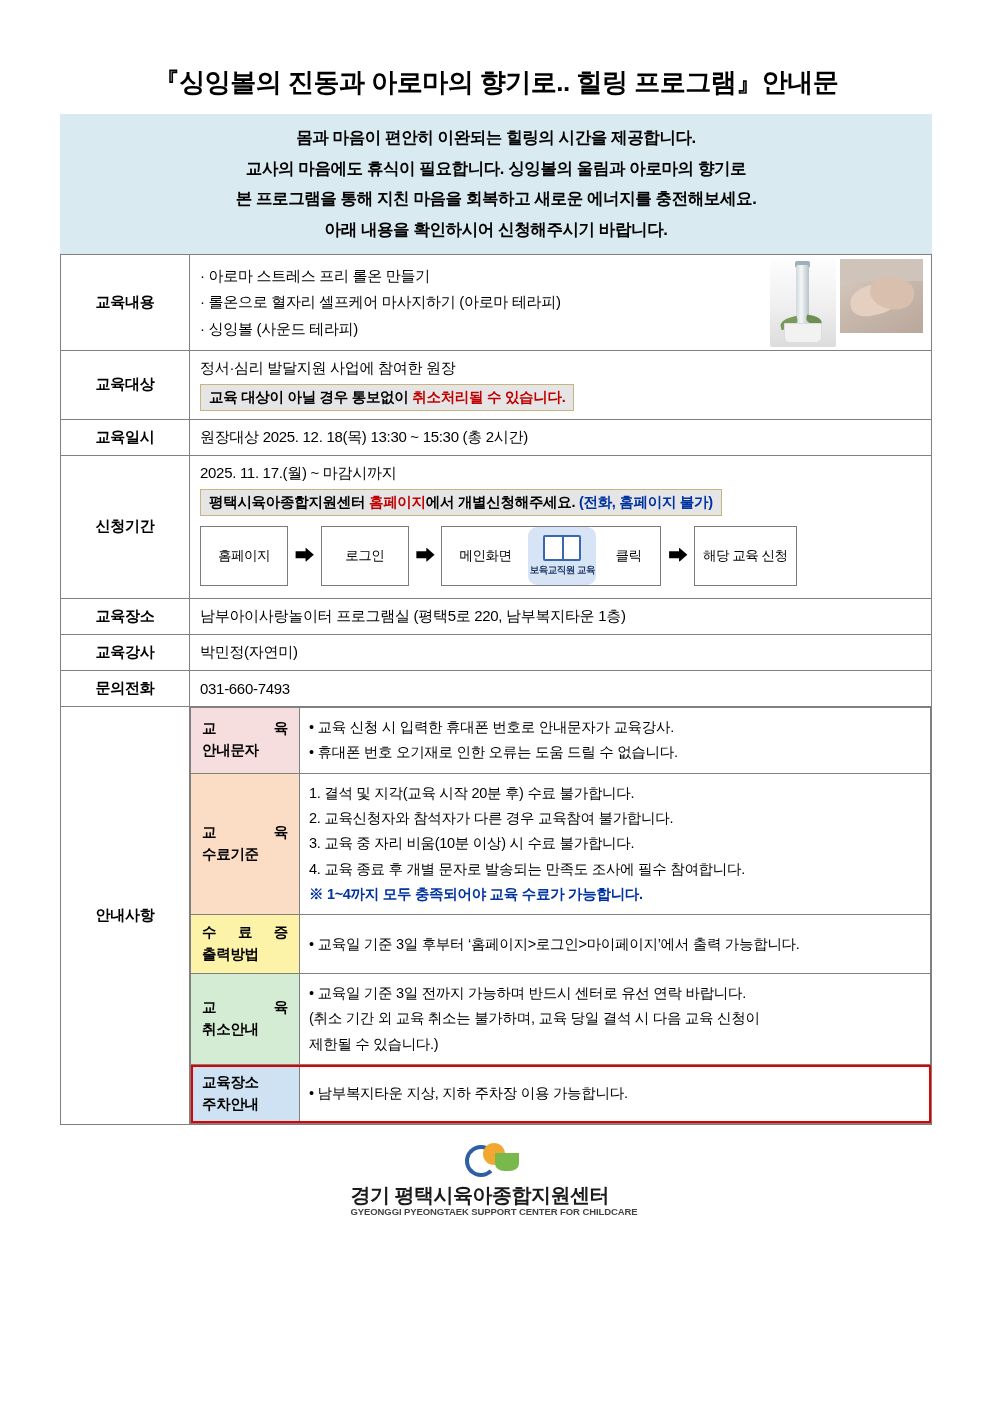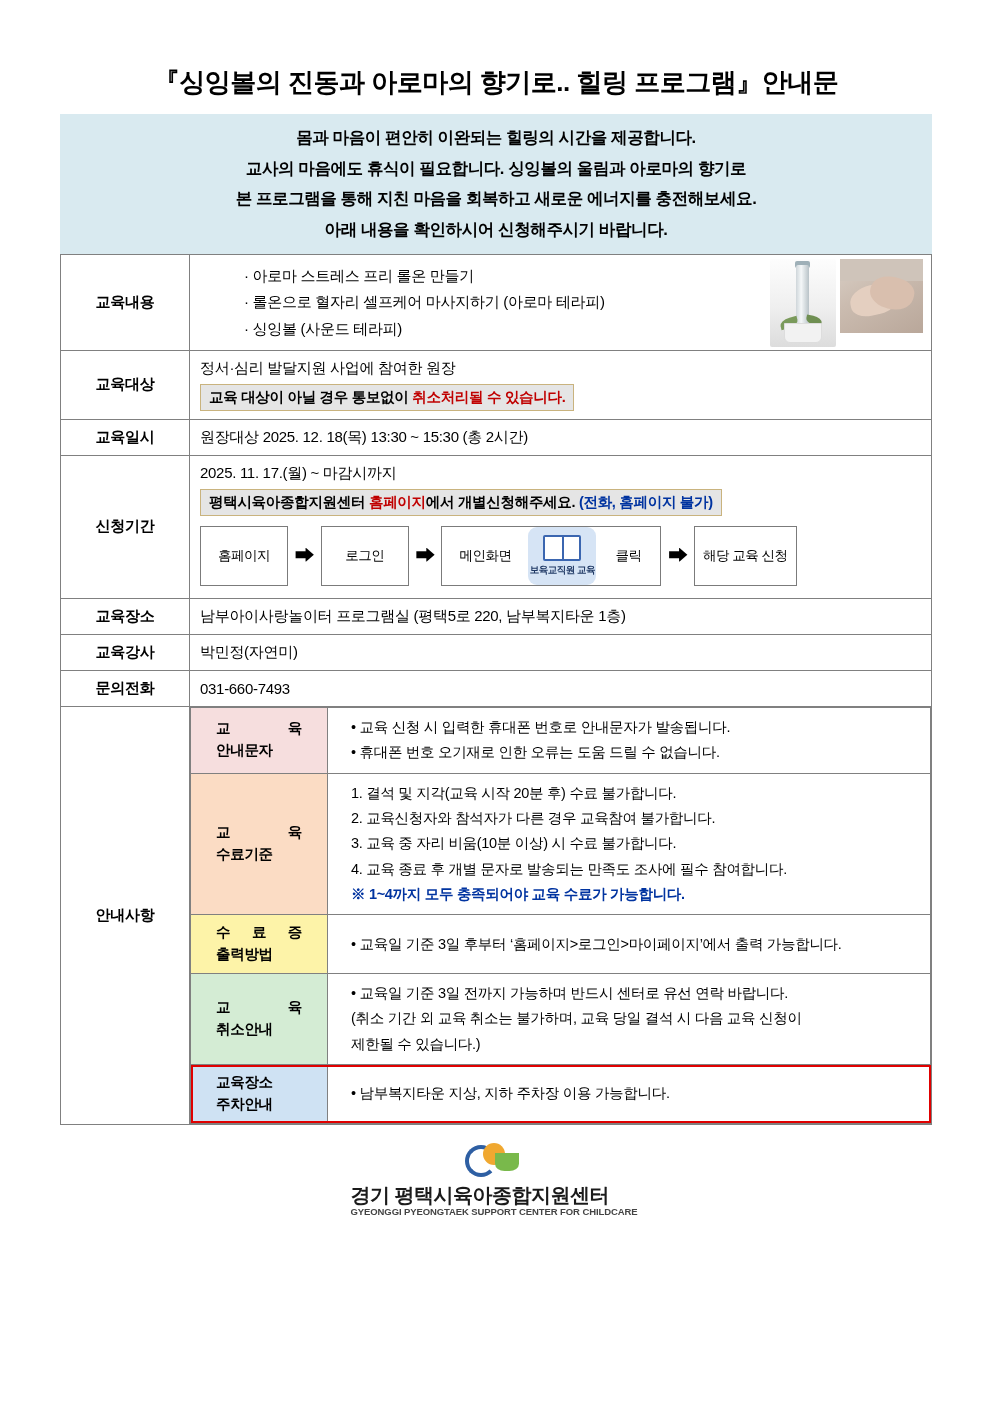--- a/index.html
+++ b/index.html
@@ -66,21 +66,20 @@
     font-weight: bold;
     font-size: 15.5px;
     letter-spacing: 0px;
   }
   td.content {
     padding: 10px 12px;
   }
   .bullets div {
     line-height: 1.75;
     font-size: 15px;
-    margin-left: 44px;
   }
 
   
   .note {
     display: inline-block;
     border: 1px solid #c9b37e;
     background: #e5e5e5;
     padding: 3px 8px;
     font-size: 14.5px;
     font-weight: bold;
@@ -273,21 +272,21 @@
   }
 
   
   table.notice {
     border-collapse: collapse;
     width: 100%;
     table-layout: fixed;
   }
   table.notice td {
     border: 1px solid #808080;
-    padding: 7px 23px;
+    padding: 7px 9px;
     font-size: 14.5px;
     vertical-align: middle;
     letter-spacing: -0.3px;
   }
   td.nlabel {
     width: 90px;
     text-align: center;
     font-weight: bold;
     font-size: 14.5px;
     line-height: 1.5;
@@ -463,21 +462,21 @@
         <td class="label">안내사항</td>
         <td style="padding:0;">
           <table class="notice">
             <tbody>
               <tr>
                 <td class="nlabel nl-pink">
                   <span class="spread">교 육</span>
                   <span class="spread">안내문자</span>
                 </td>
                 <td class="nbody">
-                  <div>• 교육 신청 시 입력한 휴대폰 번호로 안내문자가 발송됩니다.</div>
+                  <div>• 교육 신청 시 입력한 휴대폰 번호로 안내문자가 교육강사.</div>
                   <div>• 휴대폰 번호 오기재로 인한 오류는 도움 드릴 수 없습니다.</div>
                 </td>
               </tr>
 
               <tr>
                 <td class="nlabel nl-peach">
                   <span class="spread">교 육</span>
                   <span class="spread">수료기준</span>
                 </td>
                 <td class="nbody">

